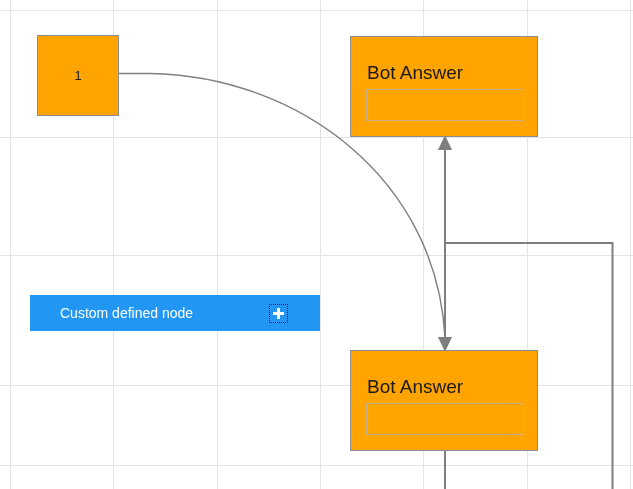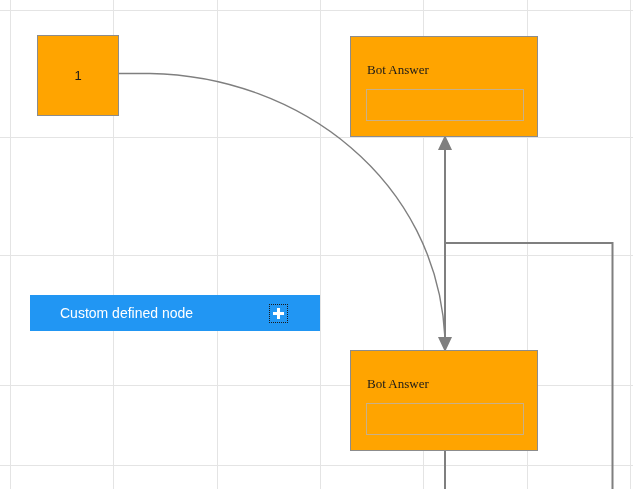--- a/index.html
+++ b/index.html
@@ -61,24 +61,23 @@
   .node-simple-label {
     color: #1a1a1a;
     font-size: 13px;
     line-height: 1;
   }
   .node-title {
     position: absolute;
     left: 16px;
     top: 26px;
     color: #1a1a1a;
-    font-size: 13px;
+    font-size: 19px;
     line-height: 1;
     white-space: nowrap;
-    font-family: Liberation Serif, serif;
   }
   .node-slot {
     position: absolute;
     left: 15px;
     right: 13px;
     top: 52px;
     height: 32px;
     box-sizing: border-box;
     border: 1px solid #c8b089;
     background: transparent;

